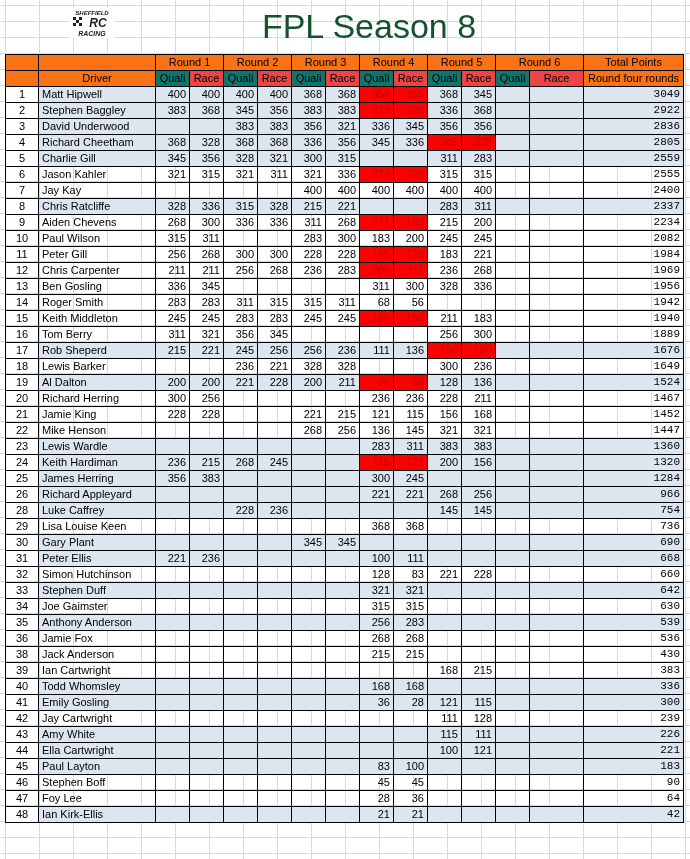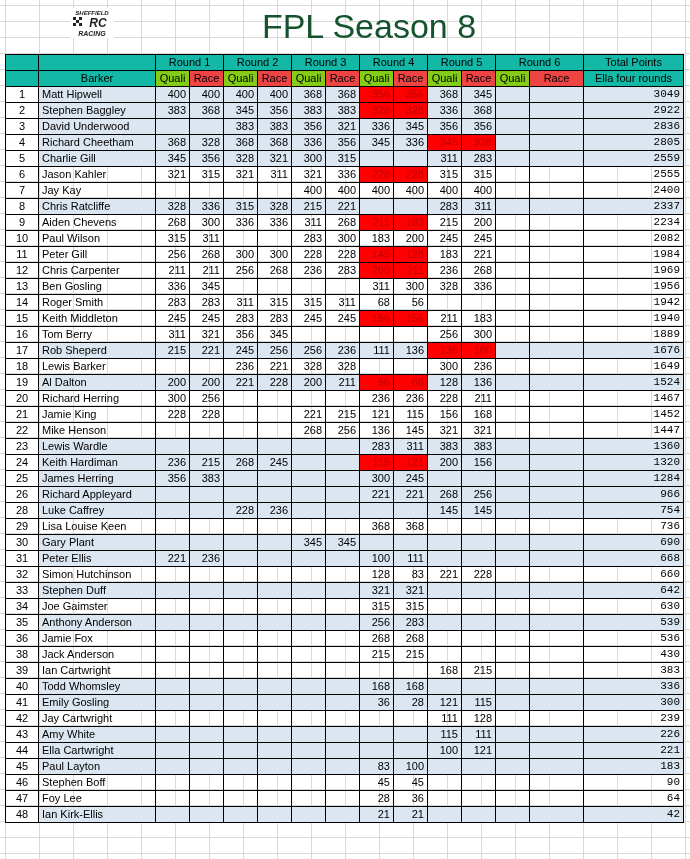--- a/index.html
+++ b/index.html
@@ -3,22 +3,22 @@
 <meta charset="utf-8">
 <style>
   body{margin:0;background:#fff;font-family:"Liberation Sans",sans-serif;width:690px;height:859px;overflow:hidden;position:relative;}
   .grid-bg{position:absolute;inset:0;
     background-image:linear-gradient(to right,#d9d9d9 1px,transparent 1px),linear-gradient(to bottom,#d9d9d9 1px,transparent 1px);
     background-size:34px 16px;background-position:5px 5px;}
   .logo{position:absolute;left:70px;top:8px;width:44px;height:30px;}
   .title{position:absolute;left:155px;top:4px;width:428px;text-align:center;font-size:34px;color:#14532d;line-height:44px;}
   table{position:absolute;left:5px;top:54px;border-collapse:collapse;table-layout:fixed;font-size:11px;}
   td{border:1px solid #000;height:15px;padding:0 3px;line-height:15px;white-space:nowrap;overflow:hidden;}
-  .hy{background:#14b8a6;text-align:center;}
-  .hq{background:#84cc16;text-align:center;padding:0 1px;}
+  .hy{background:#f97316;text-align:center;}
+  .hq{background:#0f766e;text-align:center;padding:0 1px;}
   .hr{background:#ef4444;text-align:center;padding:0 1px;}
   .num{text-align:right;}
   .pos{text-align:center;}
   .tot{text-align:right;font-family:Liberation Mono, monospace;}
   tr.shade td{background:#dce6f1;}
   tr td.red{background:#ff0000 !important;color:#c00000;}
   tr.shade td.pos{background:#fff;}
 </style>
 </head>
 <body>
@@ -66,34 +66,34 @@
       <td class="hy" colspan="2">Round 1</td>
       <td class="hy" colspan="2">Round 2</td>
       <td class="hy" colspan="2">Round 3</td>
       <td class="hy" colspan="2">Round 4</td>
       <td class="hy" colspan="2">Round 5</td>
       <td class="hy" colspan="2">Round 6</td>
       <td class="hy">Total Points</td>
     </tr>
     <tr>
       <td class="hy"></td>
-      <td class="hy">Barker</td>
+      <td class="hy">Driver</td>
       <td class="hq">Quali</td>
       <td class="hr">Race</td>
       <td class="hq">Quali</td>
       <td class="hr">Race</td>
       <td class="hq">Quali</td>
       <td class="hr">Race</td>
       <td class="hq">Quali</td>
       <td class="hr">Race</td>
       <td class="hq">Quali</td>
       <td class="hr">Race</td>
       <td class="hq">Quali</td>
       <td class="hr">Race</td>
-      <td class="hy">Ella four rounds</td>
+      <td class="hy">Round four rounds</td>
     </tr>
   </thead>
   <tbody id="tbody">
       <tr class="shade">
         <td class="pos">1</td>
         <td class="">Matt Hipwell</td>
         <td class="num">400</td>
         <td class="num">400</td>
         <td class="num">400</td>
         <td class="num">400</td>

